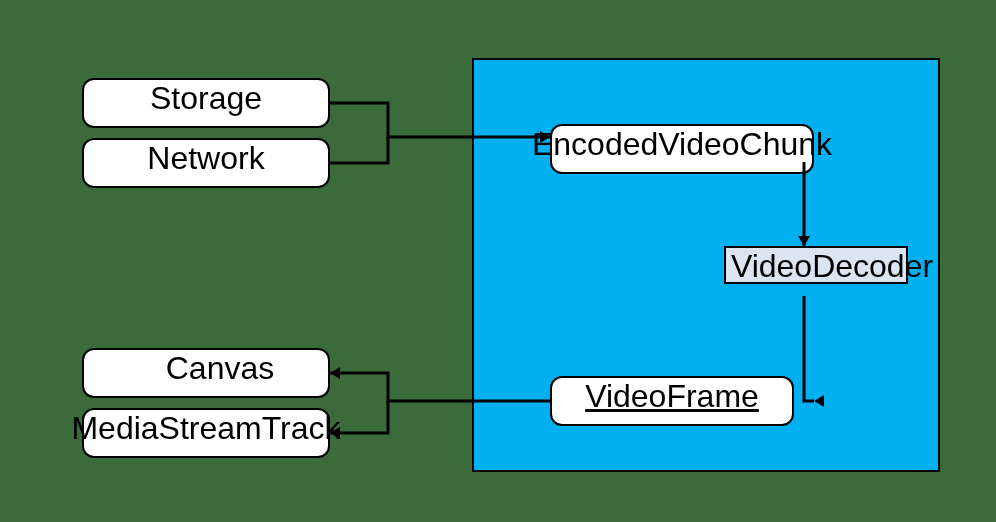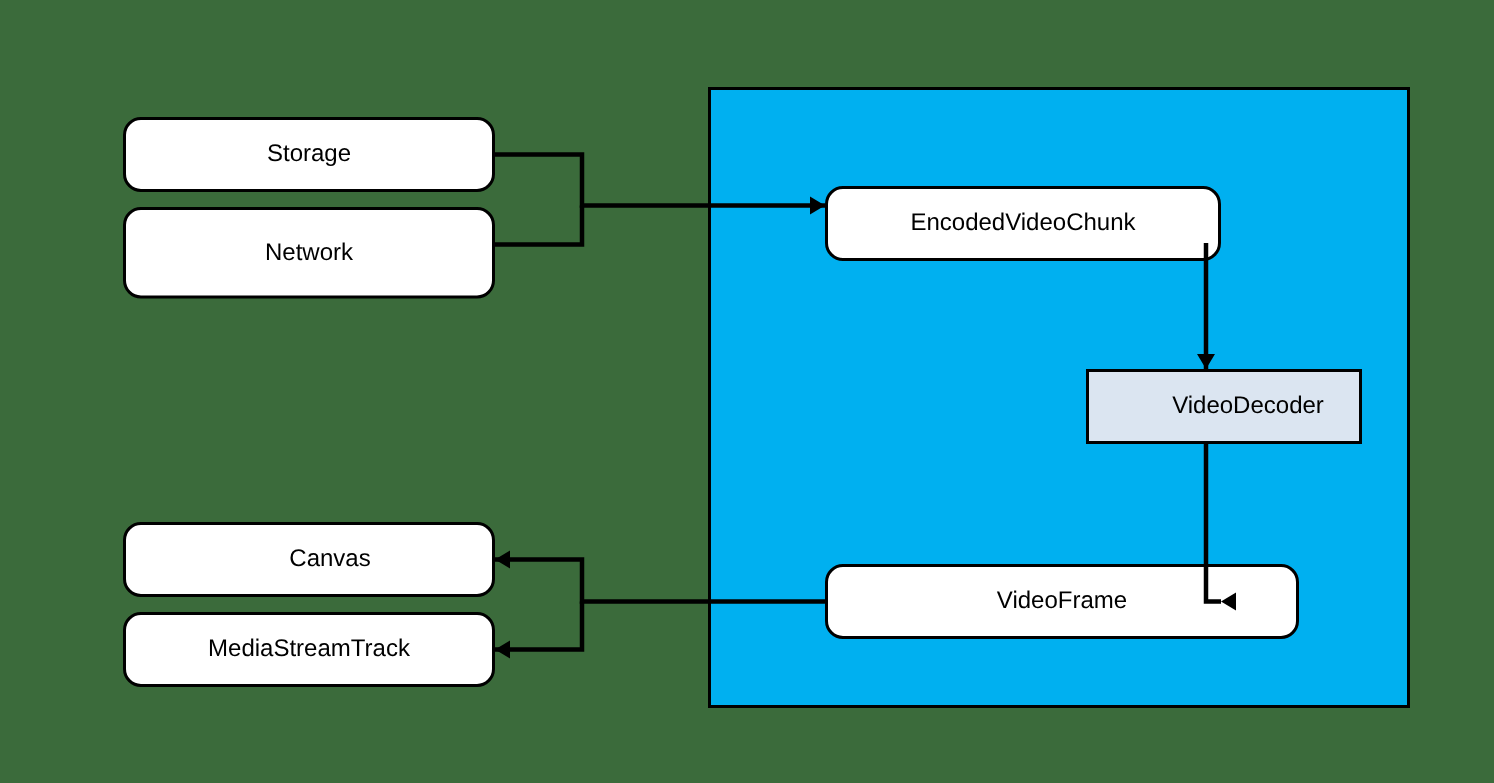--- a/index.html
+++ b/index.html
@@ -15,23 +15,22 @@
       position: absolute;
       background: #00b0f0;
       border: 2px solid #000;
     }
     .node {
       position: absolute;
       background: #fff;
       border: 2px solid #000;
       border-radius: 12px;
       display: flex;
-      align-items: center;
       justify-content: center;
-      font-size: 16px;
+      font-size: 32px;
     }
     .node.rect {
       border-radius: 0;
       background: #dbe5f1;
     }
     svg.arrows {
       position: absolute;
       top: 0; left: 0;
       width: 996px;
       height: 522px;
@@ -39,30 +38,30 @@
     }
   </style>
 </head>
 <body>
 
 <div class="blue-region" id="region" style="left: 472px; top: 58px; width: 468px; height: 414px;"></div>
 
 <div class="node" id="n-storage" style="left: 82px; top: 78px; width: 248px; height: 50px;">
   <span>Storage</span>
 </div>
-<div class="node" id="n-network" style="left: 82px; top: 138px; width: 248px; height: 61px;">
+<div class="node" id="n-network" style="left: 82px; top: 138px; width: 248px; height: 50px;">
   <span>Network</span>
 </div>
 <div class="node" id="n-chunk" style="left: 550px; top: 112px; width: 264px; height: 50px; margin-top: 12px;">
   <span>EncodedVideoChunk</span>
 </div>
-<div class="node rect" id="n-decoder" style="left: 724px; top: 246px; width: 184px; height: 50px; padding-left: 32px;">
+<div class="node rect" id="n-decoder" style="left: 724px; top: 246px; width: 184px; height: 38px; padding-left: 32px;">
   <span>VideoDecoder</span>
 </div>
-<div class="node" id="n-frame" style="left: 550px; top: 376px; width: 316px; height: 50px;">
+<div class="node" id="n-frame" style="left: 550px; top: 376px; width: 244px; height: 50px; text-decoration: underline;">
   <span>VideoFrame</span>
 </div>
 <div class="node" id="n-canvas" style="left: 82px; top: 348px; width: 248px; height: 50px; padding-left: 28px;">
   <span>Canvas</span>
 </div>
 <div class="node" id="n-mst" style="left: 82px; top: 408px; width: 248px; height: 50px;">
   <span>MediaStreamTrack</span>
 </div>
 
 <svg class="arrows">

